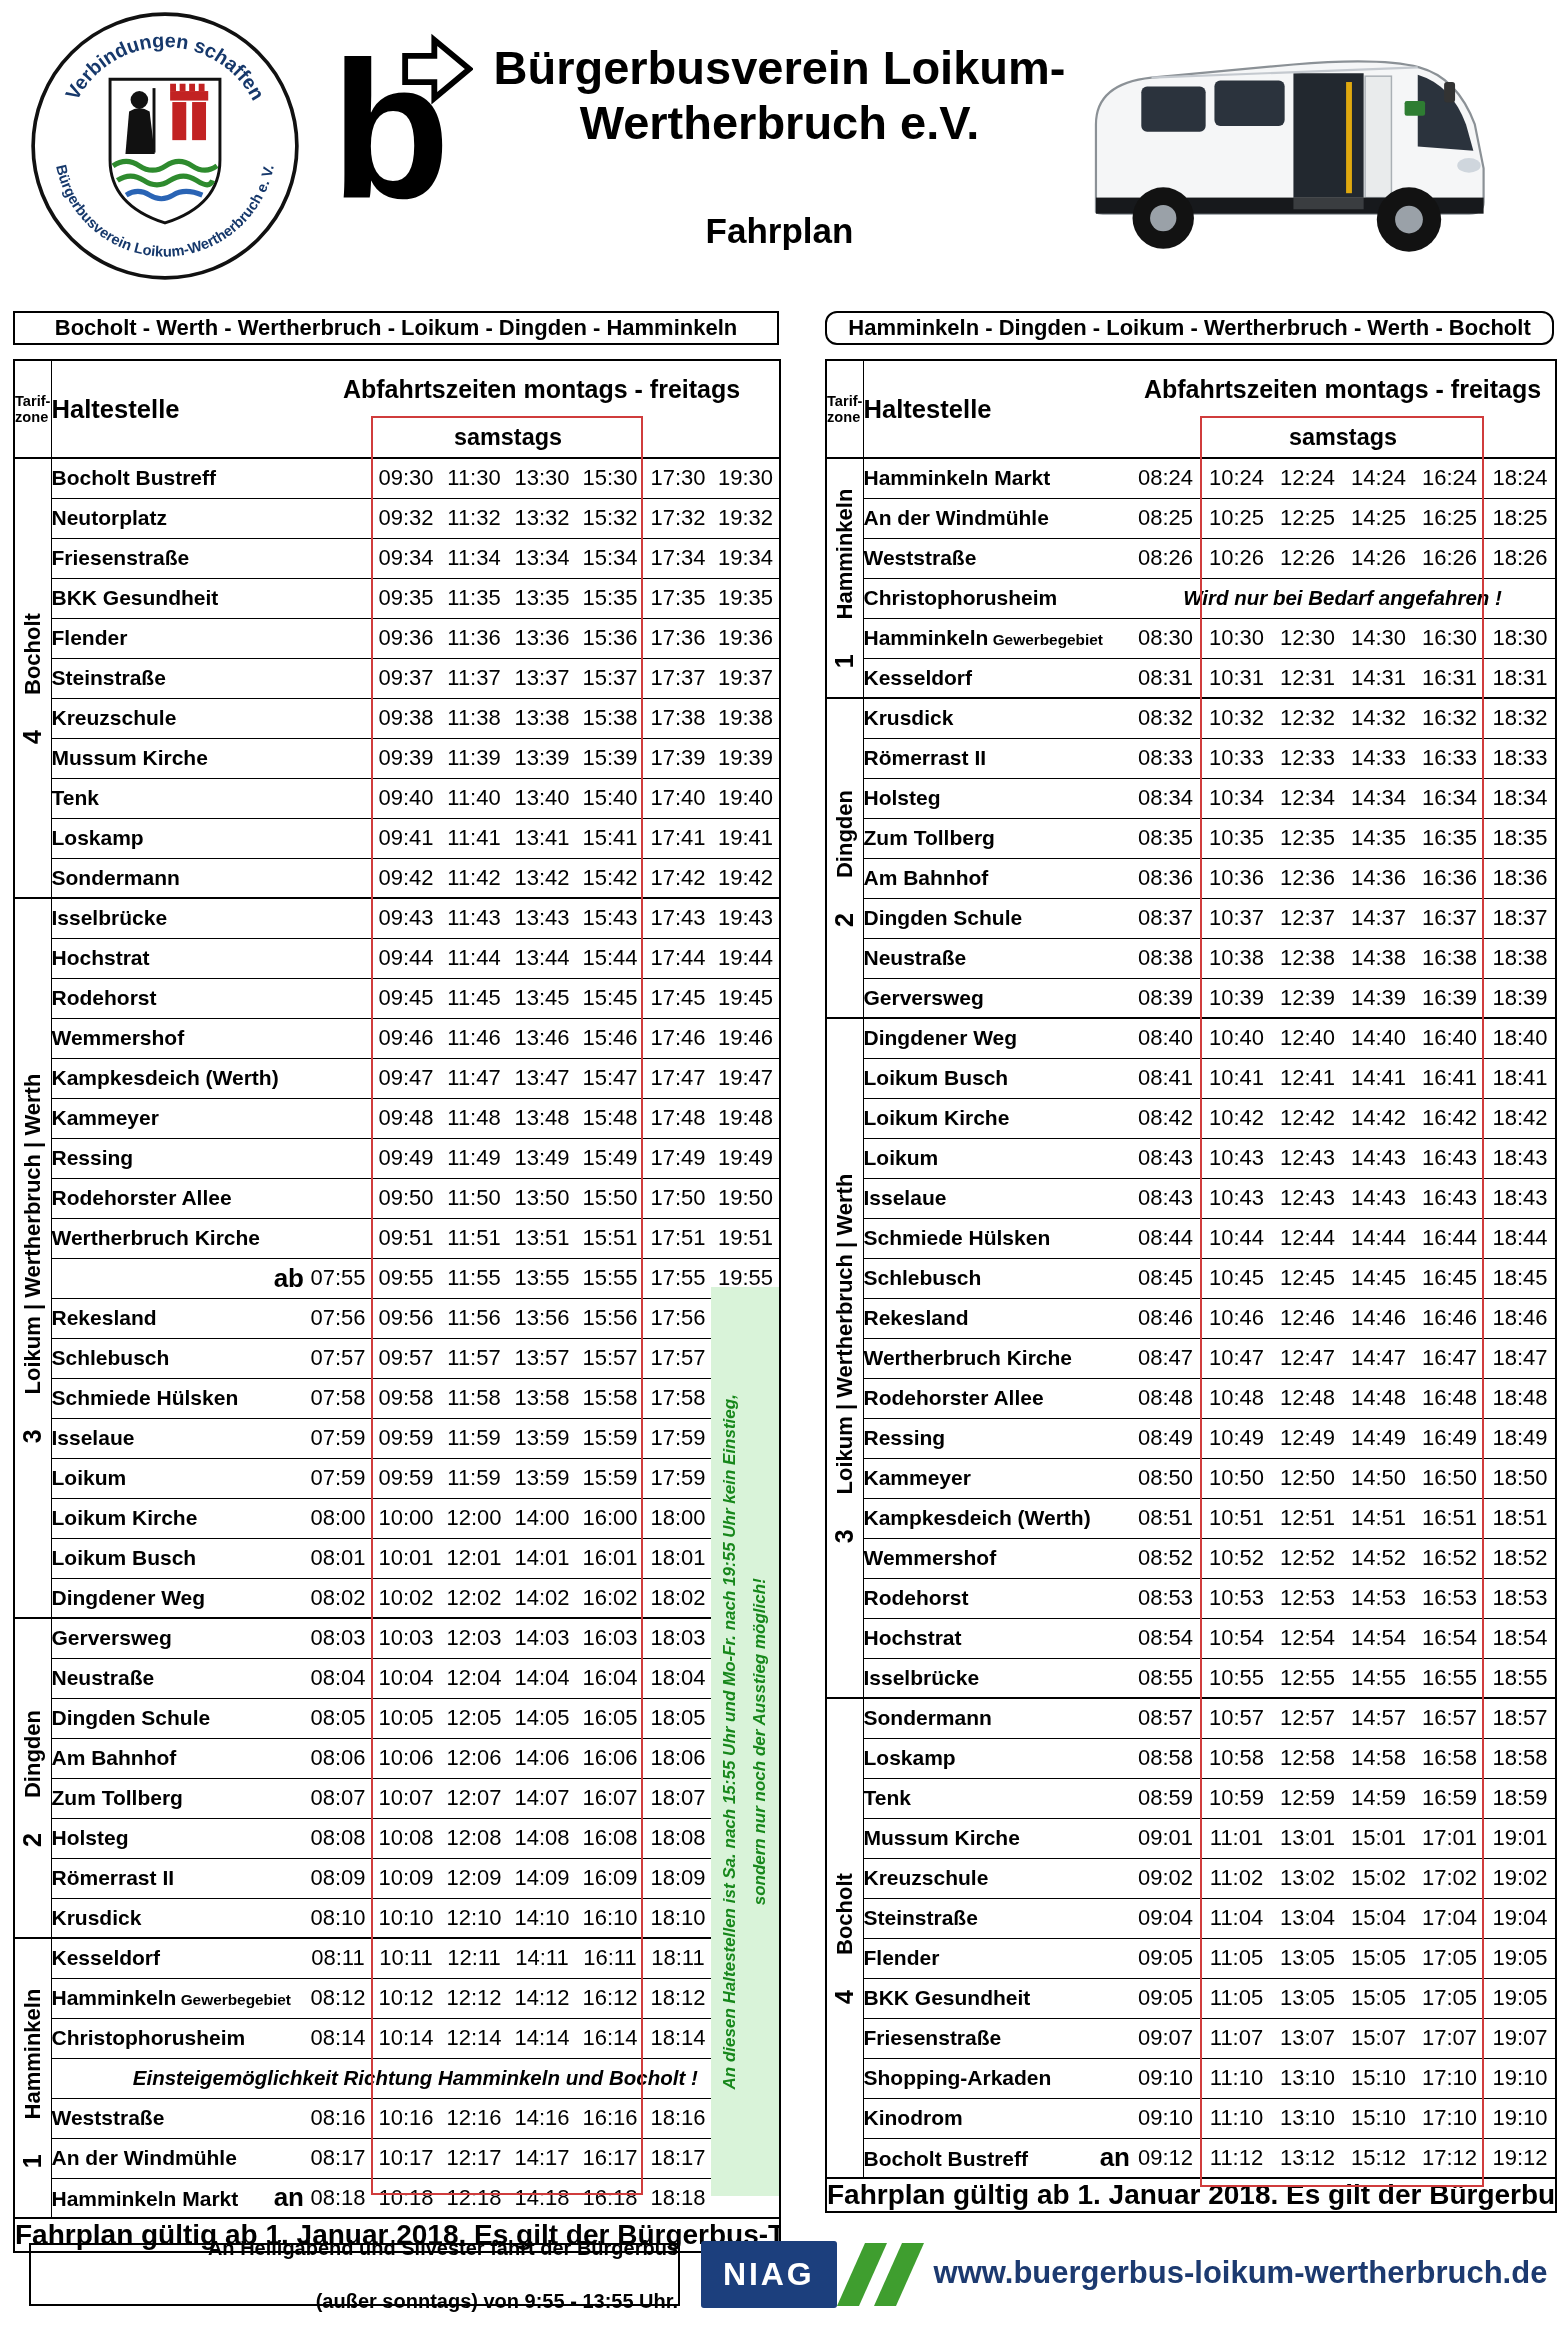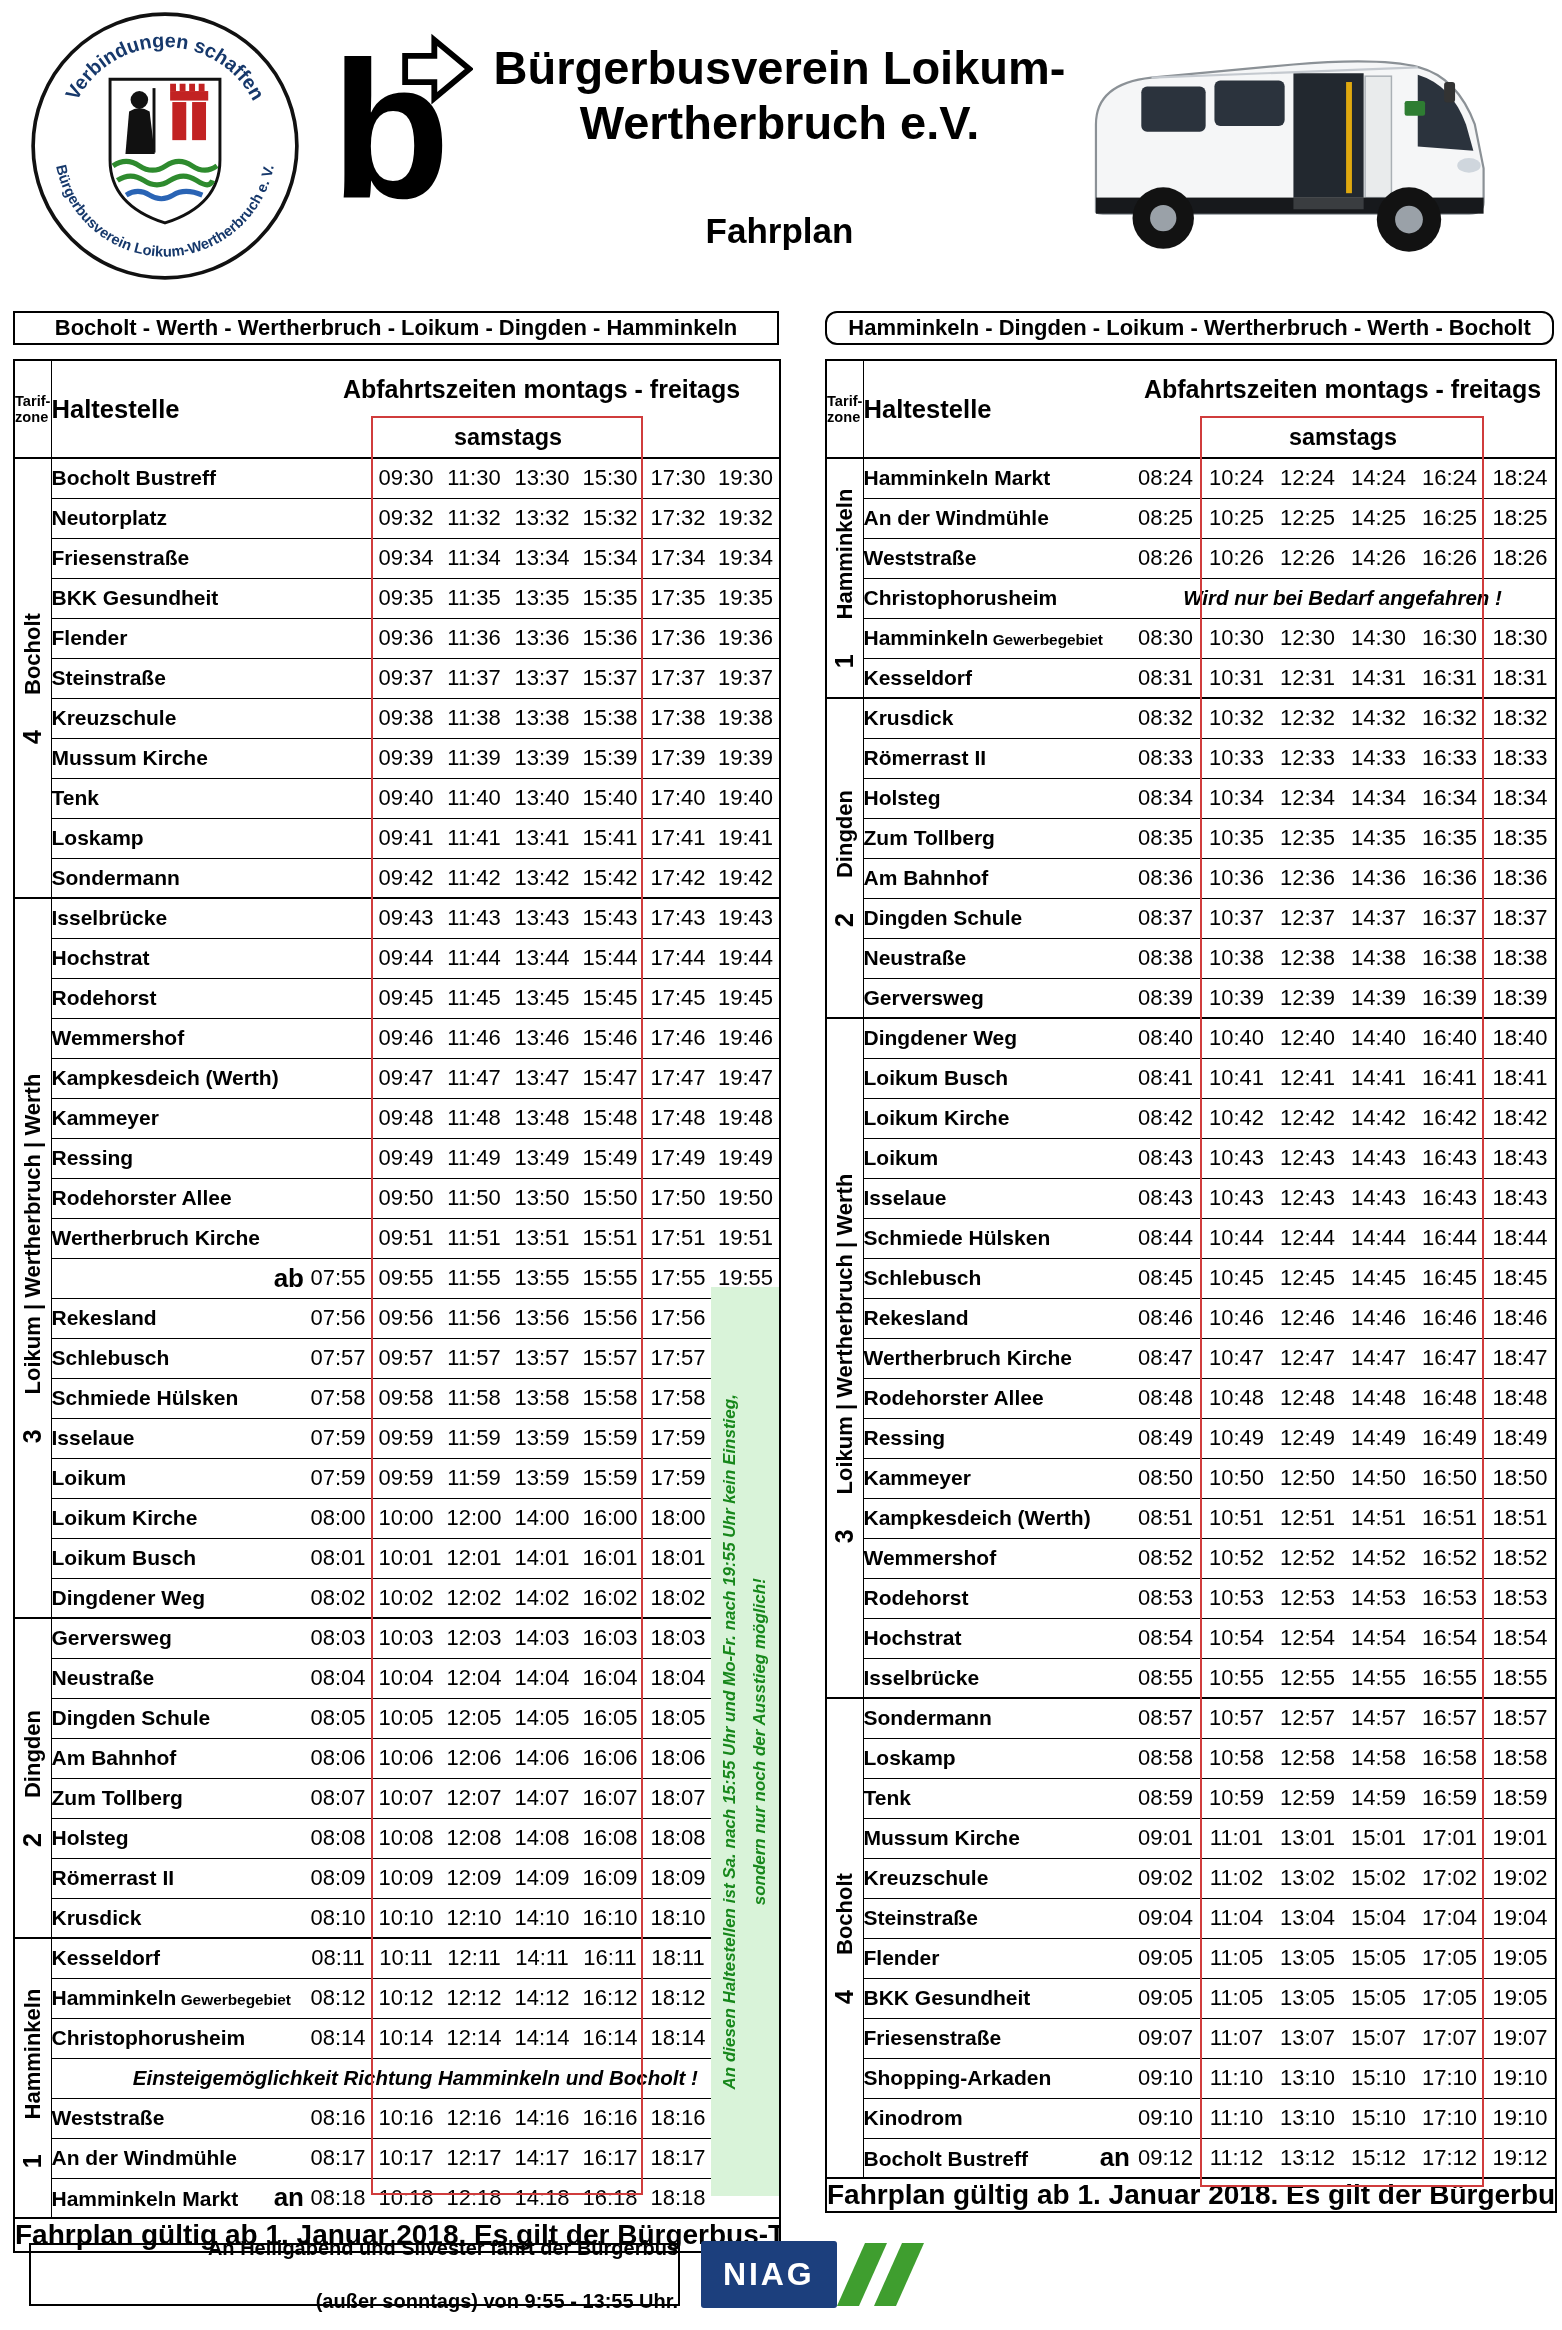--- a/index.html
+++ b/index.html
@@ -1457,15 +1457,16 @@
 
   <div class="holiday">
     <div>An Heiligabend und Silvester fährt der Bürgerbus</div>
     <div>(außer sonntags) von 9:55 - 13:55 Uhr.</div>
   </div>
   <div class="niag">
     <div class="niagbox">NIAG</div>
     <div class="stripe"></div>
     <div class="stripe"></div>
   </div>
+  <a class="url" href="#">www.buergerbus-loikum-wertherbruch.de</a>
 
 </div>
 
 
 </body></html>

